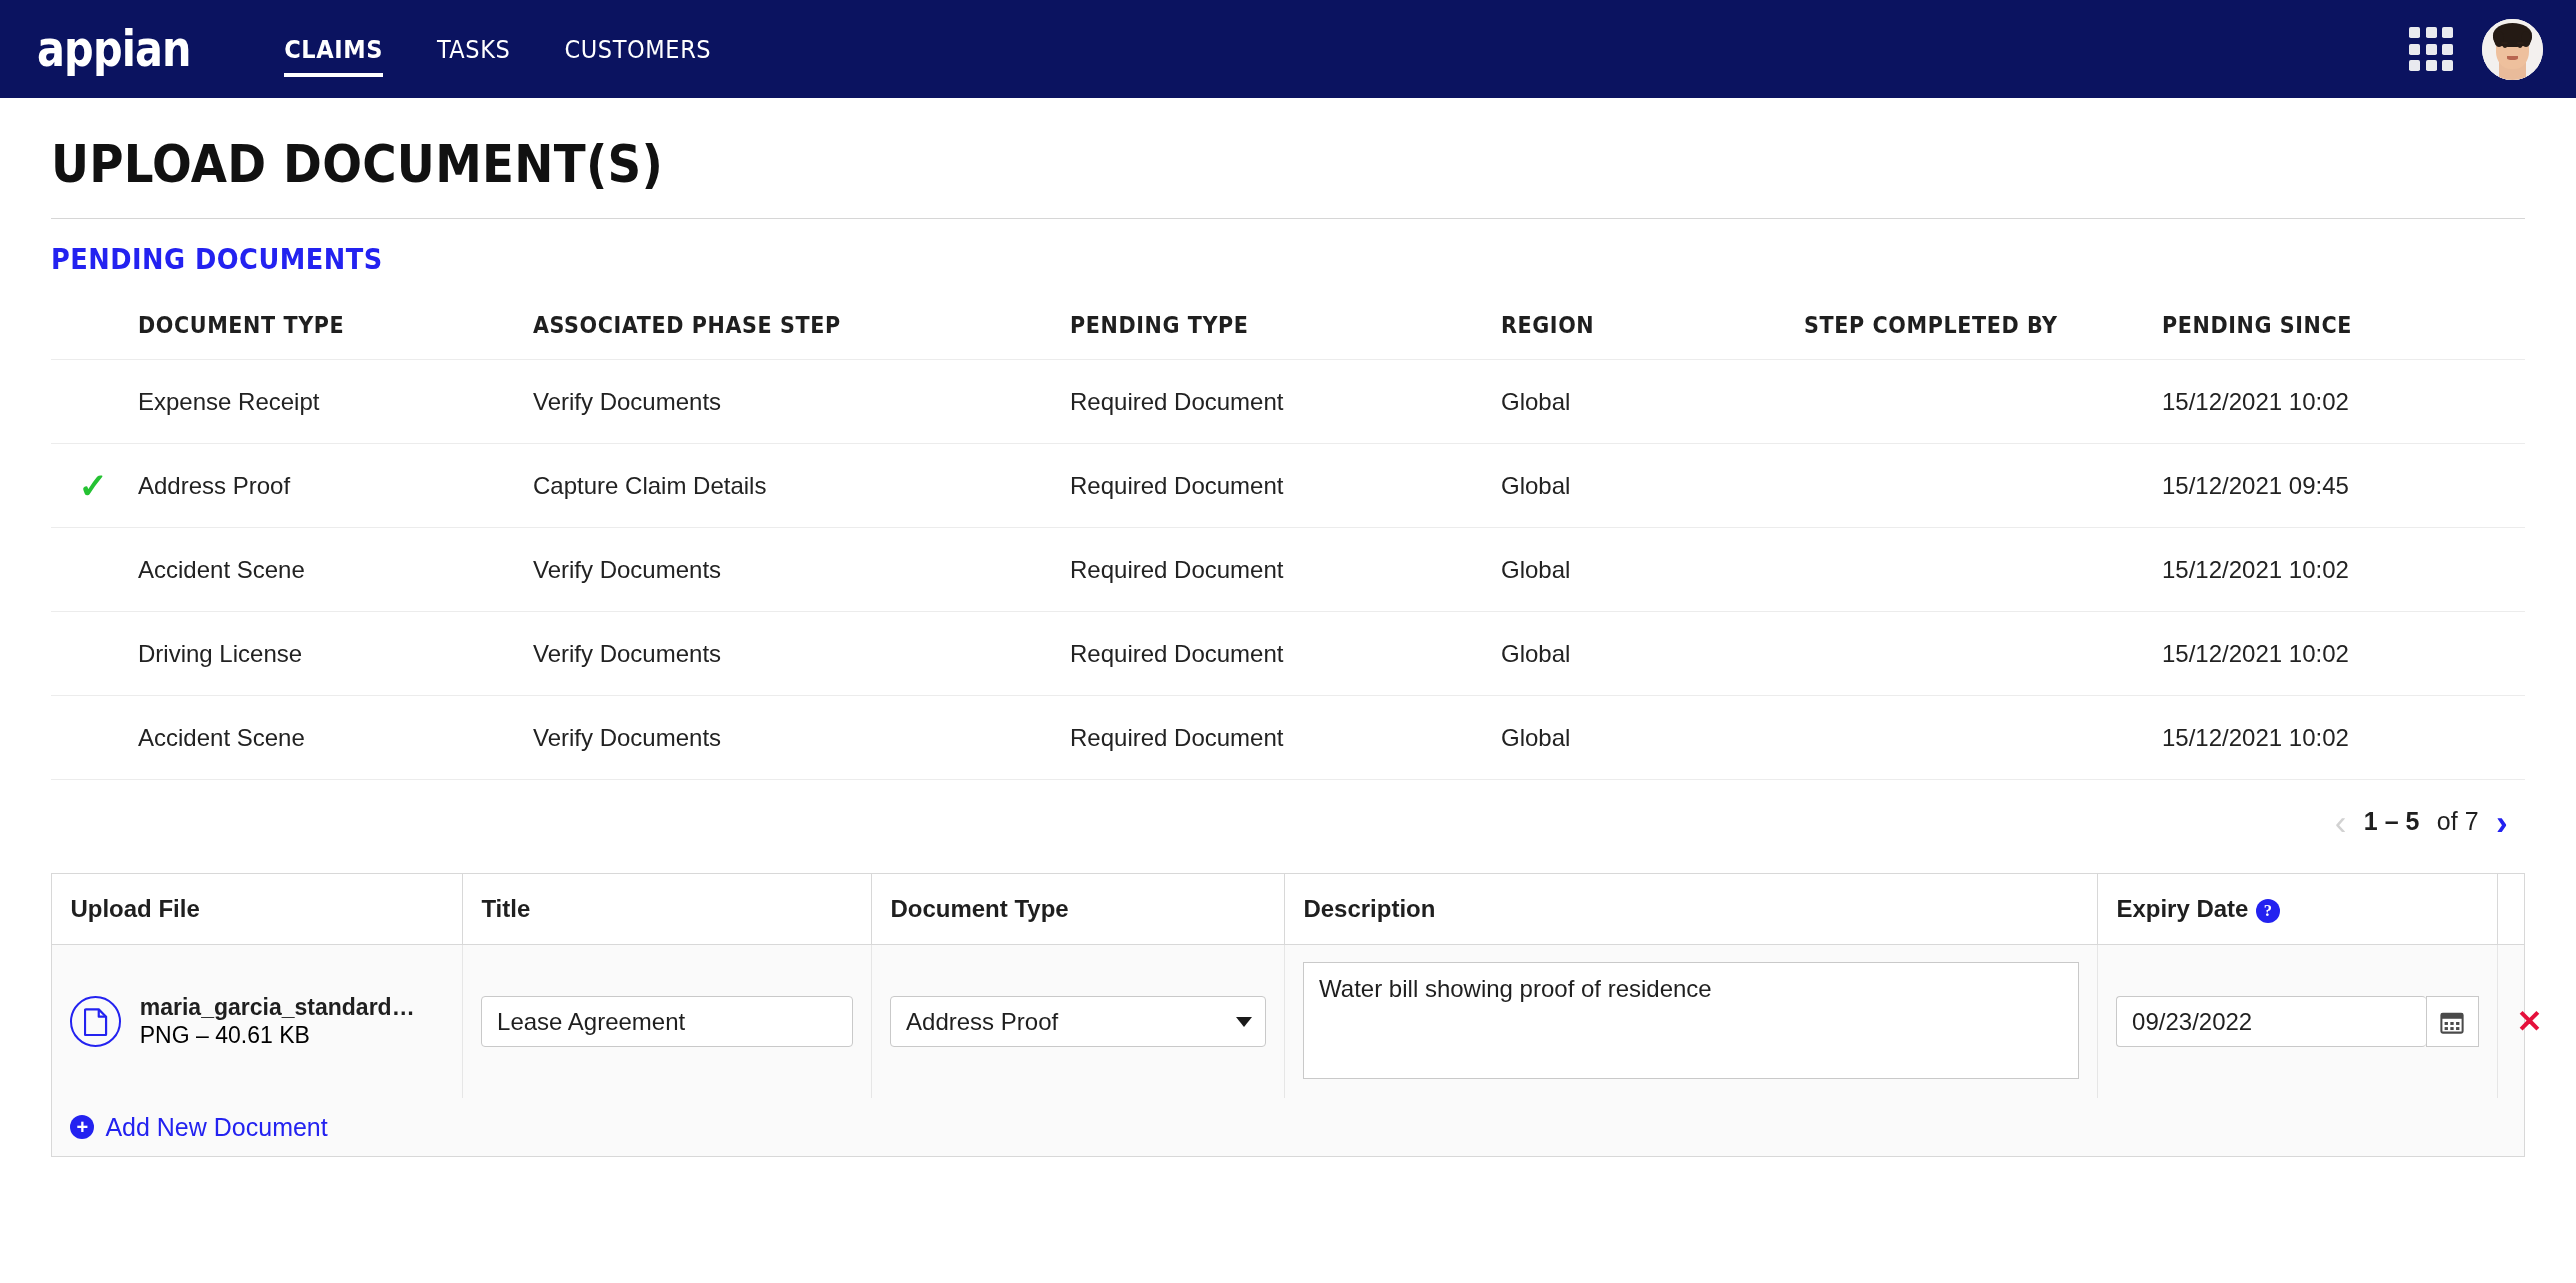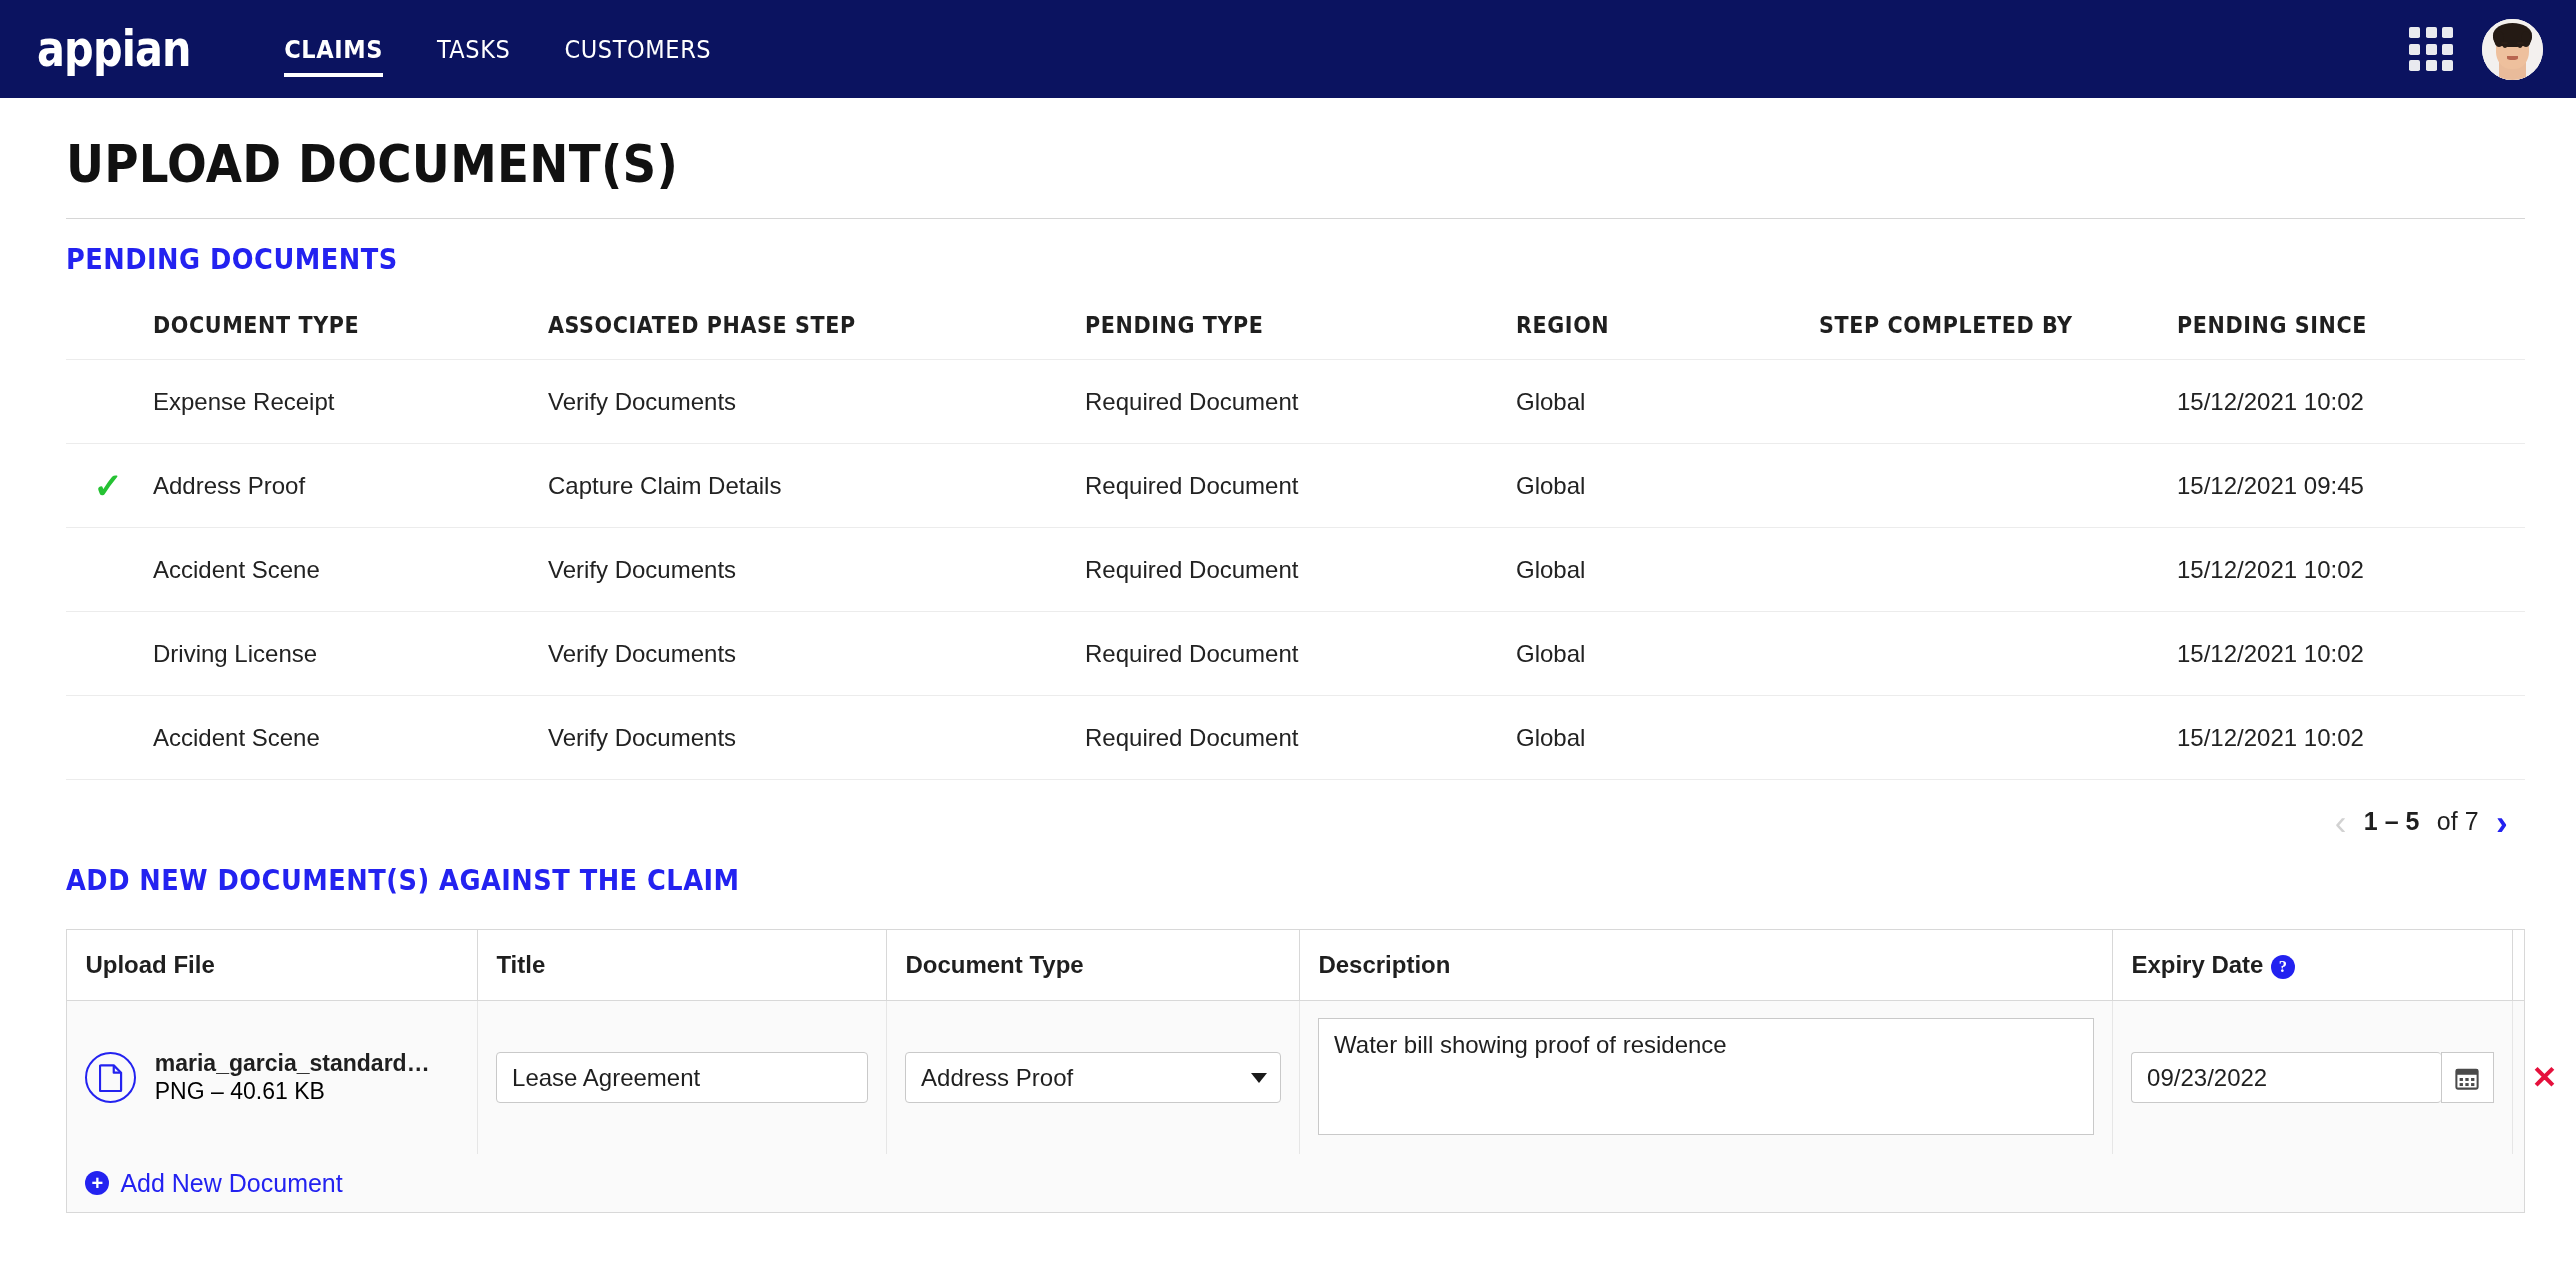--- a/index.html
+++ b/index.html
@@ -85,21 +85,21 @@
   .face .hair { position:absolute; left:18%; top:7%; width:64%; height:40%; background:#241a14; border-radius:50% 50% 38% 38%; }
   .face .hair2 { position:absolute; left:20%; top:20%; width:16%; height:26%; background:#241a14; border-radius:50%; }
   .face .hair3 { position:absolute; right:20%; top:20%; width:16%; height:26%; background:#241a14; border-radius:50%; }
   .face .eye { position:absolute; top:44%; width:7%; height:5%; background:#2a1d15; border-radius:50%; }
   .face .eye.l { left:34%; } .face .eye.r { right:34%; }
   .face .brow { position:absolute; top:38%; width:12%; height:3.5%; background:#2b1e16; border-radius:40%; }
   .face .brow.l { left:31%; } .face .brow.r { right:31%; }
   .face .mouth { position:absolute; left:41%; top:62%; width:18%; height:6%; background:#b8654f; border-radius:0 0 50% 50%; }
 
   
-  .page { padding: 0 51px; margin-left: 15px; }
+  .page { padding: 0 51px; }
 
   .page-title {
     font-family: "Liberation Sans Narrow", "DejaVu Sans Condensed", "Liberation Sans", sans-serif;
     font-size: 52px;
     font-weight: 700;
     color: #111111;
     letter-spacing: 0.3px;
     padding: 40px 0 27.5px 0;
     line-height: 1;
   }
@@ -495,21 +495,20 @@
     </table>
 
     <div class="pager">
       <span class="chev prev">‹</span>
       <span class="range">1 – 5</span>
       <span class="total">of 7</span>
       <span class="chev next">›</span>
     </div>
   </div>
 
-  <div class="section-head">ADD NEW DOCUMENT(S) AGAINST THE CLAIM</div>
 
   <div class="add-wrap">
     <table class="addgrid">
       <colgroup>
         <col class="w-upload">
           <col class="w-title">
           <col class="w-dtype">
         <col class="w-desc">
           <col class="w-expiry">
           <col class="w-del">

